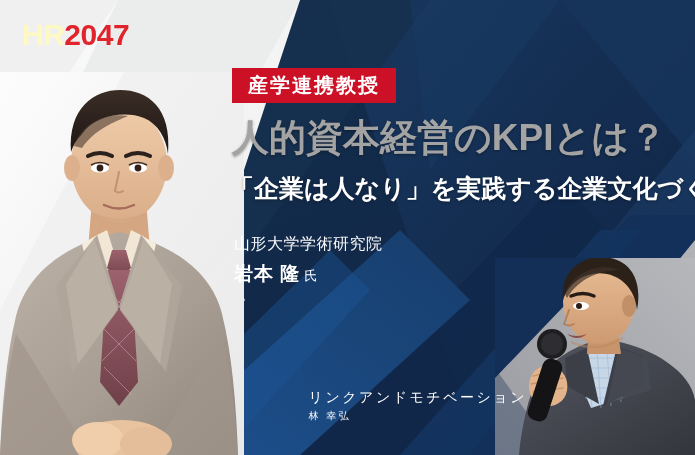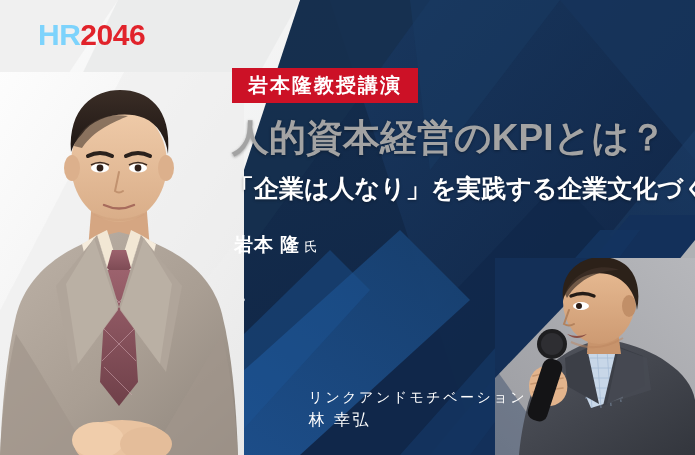--- a/index.html
+++ b/index.html
@@ -40,21 +40,21 @@
     position: absolute;
     left: 22px;
     top: 20px;
     font-size: 30px;
     font-weight: bold;
     letter-spacing: -0.5px;
     line-height: 1;
     z-index: 40;
     white-space: nowrap;
   }
-  .logo-hr { color: #7dd3fc; margin-left: 16px; }
+  .logo-hr { color: #fef9c3; }
   .logo-num { color: #e1232b; }
 
   
   .photo {
     position: absolute;
     z-index: 20;
   }
   
   .photo-left {
     left: -6px;
@@ -124,21 +124,21 @@
   }
   .speaker-a .aff {
     font-size: 16px;
     line-height: 1.45;
     font-weight: normal;
     letter-spacing: 0.5px;
     white-space: nowrap;
     opacity: 0.97;
   }
   .speaker-a .nameline {
-    margin-top: 0;
+    margin-top: 6px;
     white-space: nowrap;
   }
   .speaker-a .nm {
     font-size: 19px;
     font-weight: bold;
     letter-spacing: 1px;
   }
   .speaker-a .hon {
     font-size: 13px;
     font-weight: normal;
@@ -155,21 +155,21 @@
     text-align: left;
   }
   .speaker-b .org {
     font-size: 14px;
     line-height: 1.5;
     letter-spacing: 2.5px;
     white-space: nowrap;
     font-weight: normal;
   }
   .speaker-b .nm2 {
-    font-size: 16px;
+    font-size: 10px;
     line-height: 1.5;
     letter-spacing: 2.5px;
     white-space: nowrap;
     font-weight: normal;
   }
 </style>
 </head>
 <body>
 
 <div class="banner">
@@ -402,29 +402,30 @@
         <g>
           <circle cx="57" cy="86" r="15" fill="#1e1e20"></circle>
           <circle cx="57" cy="86" r="11" fill="#2e2e32"></circle>
           <rect x="40" y="100" width="20" height="64" rx="8" transform="rotate(18 50 132)" fill="#141416"></rect>
         </g>
       </g>
     </svg>
   </div>
 
   <div class="logo">
-    <span class="logo-hr">HR</span><span class="logo-num">2046</span>
-  </div>
-
-  <div class="badge">岩本隆教授講演</div>
+    <span class="logo-hr">HR</span><span class="logo-num">2047</span>
+  </div>
+
+  <div class="badge">産学連携教授</div>
 
   <div class="title-main">人的資本経営のKPIとは？</div>
   <div class="title-sub">「企業は人なり」を実践する企業文化づくり</div>
 
   <div class="speaker-a">
+    <div class="aff">山形大学学術研究院</div>
     <div class="nameline">
       <span class="nm">岩本 隆</span><span class="hon">氏</span>
     </div>
   </div>
 
   <div class="speaker-b">
     <div class="org">リンクアンドモチベーション</div>
     <div class="nm2">林 幸弘</div>
   </div>
 

